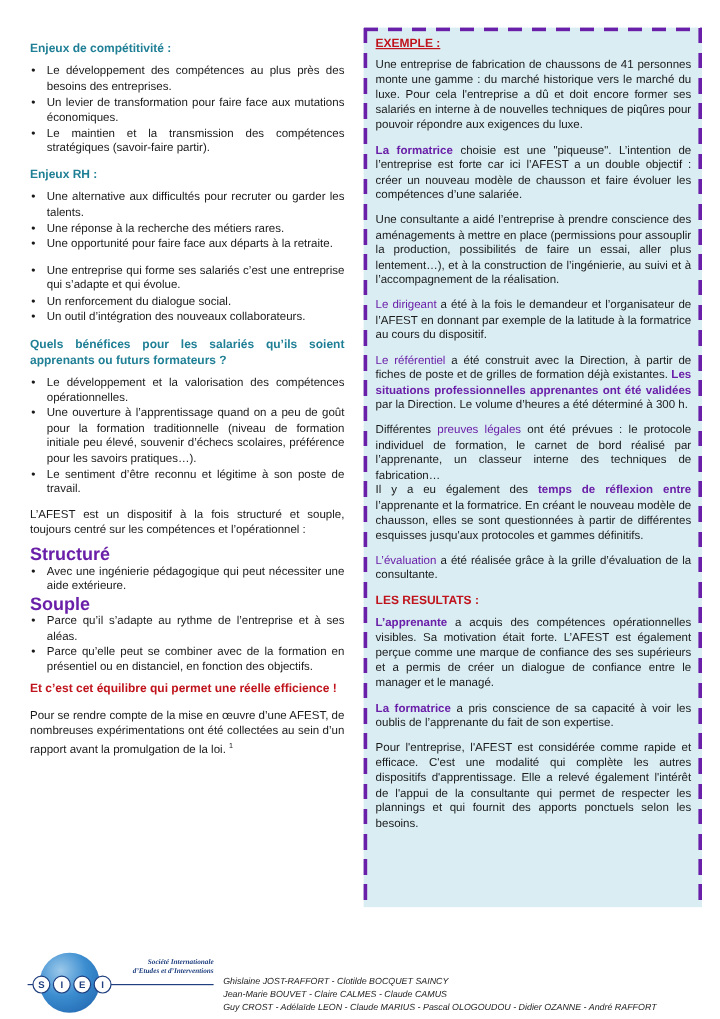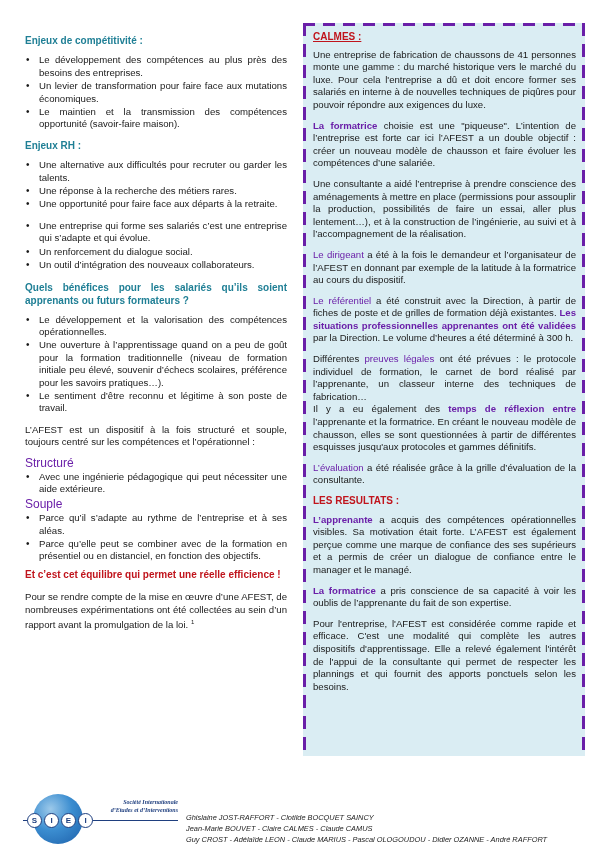--- a/index.html
+++ b/index.html
@@ -18,21 +18,21 @@
   }
   .h-teal.q { text-align: justify; text-align-last: left; line-height: 13px; }
   ul.bul { margin: 0 0 9px 0; padding: 0; list-style: none; }
   ul.bul li {
     position: relative; padding-left: 14px; text-align: justify; margin-bottom: 1px;
   }
   ul.bul li::before {
     content: "\2022"; position: absolute; left: 1px; top: 0; font-size: 10px;
   }
   .para { text-align: justify; margin: 0 0 8px 0; }
-  .h-purple { color: #6a1fa8; font-weight: normal; font-size: 12px; margin: 0 0 2px 0; }
+  .h-purple { color: #6a1fa8; font-weight: bold; font-size: 15px; margin: 0 0 2px 0; }
   ul.bul.tight { margin-bottom: 2px; }
   .efficience {
     color: #c0141c; font-weight: bold; text-align: left; margin: 6px 0 10px 0; font-size: 10px;
   }
   sup { font-size: 6px; }
 
   .example-box {
     position: absolute; left: 303px; top: 23px; width: 282px; height: 733px;
     background: #daedf3;
     box-sizing: border-box;
@@ -86,21 +86,21 @@
   }
 </style>
 </head>
 <body>
 
 <div class="left-col">
   <div class="h-teal">Enjeux de compétitivité :</div>
   <ul class="bul">
     <li>Le développement des compétences au plus près des besoins des entreprises.</li>
     <li>Un levier de transformation pour faire face aux mutations économiques.</li>
-    <li>Le maintien et la transmission des compétences opportunité (savoir-faire maison).</li>
+    <li>Le maintien et la transmission des compétences stratégiques (savoir-faire partir).</li>
   </ul>
 
   <div class="h-teal">Enjeux RH :</div>
   <ul class="bul">
     <li>Une alternative aux difficultés pour recruter ou garder les talents.</li>
     <li>Une réponse à la recherche des métiers rares.</li>
     <li>Une opportunité pour faire face aux départs à la retraite.</li>
   </ul>
 
   <ul class="bul">
@@ -131,21 +131,21 @@
 
   <div class="efficience">Et c’est cet équilibre qui permet une réelle efficience !</div>
 
   <p class="para"><span>Pour se rendre compte de la mise en œuvre d’une AFEST, de nombreuses expérimentations ont été collectées au sein d’un rapport avant la promulgation de la loi.</span> <sup>1</sup></p>
 </div>
 
 <div class="example-box">
   <div class="side l"></div>
   <div class="side r"></div>
 
-  <div class="ex-title">CALMES :</div>
+  <div class="ex-title">EXEMPLE :</div>
   <p class="ex-para">Une entreprise de fabrication de chaussons de 41 personnes monte une gamme : du marché historique vers le marché du luxe. Pour cela l'entreprise a dû et doit encore former ses salariés en interne à de nouvelles techniques de piqûres pour pouvoir répondre aux exigences du luxe.</p>
   <p class="ex-para"><span class="kw">La formatrice</span><span> choisie est une "piqueuse". L’intention de l’entreprise est forte car ici l’AFEST a un double objectif : créer un nouveau modèle  de chausson et faire évoluer les compétences d’une salariée.</span></p>
   <p class="ex-para">Une consultante a aidé l’entreprise à prendre conscience des aménagements à mettre en place (permissions pour assouplir la production, possibilités de faire un essai, aller plus lentement…),  et à la construction de l’ingénierie, au suivi et à l’accompagnement de la réalisation.</p>
   <p class="ex-para"><span class="kw-light">Le dirigeant</span><span> a été à la fois le demandeur et l’organisateur de l’AFEST en donnant par exemple de la latitude à la formatrice au cours du dispositif.</span></p>
   <p class="ex-para"><span class="kw-light">Le référentiel</span><span> a été construit avec la Direction, à partir de fiches de poste et de grilles de formation déjà existantes. </span><span class="kw">Les situations professionnelles apprenantes ont été validées</span><span> par la Direction. Le volume d’heures a été déterminé à 300 h.</span></p>
   <p class="ex-para nb"><span>Différentes </span><span class="kw-light">preuves légales</span><span> ont été prévues : le protocole individuel de formation, le carnet de bord réalisé par l’apprenante, un classeur interne des techniques de fabrication…</span></p>
   <p class="ex-para"><span>Il y a eu également des </span><span class="kw">temps de réflexion entre</span><span> l’apprenante et la formatrice. En créant le nouveau modèle de chausson, elles se sont questionnées à partir de différentes esquisses jusqu'aux protocoles et gammes définitifs.</span></p>
   <p class="ex-para"><span class="kw-light">L’évaluation</span><span> a été réalisée grâce à la grille d’évaluation de la consultante.</span></p>
 
   <div class="res-title">LES RESULTATS :</div>

